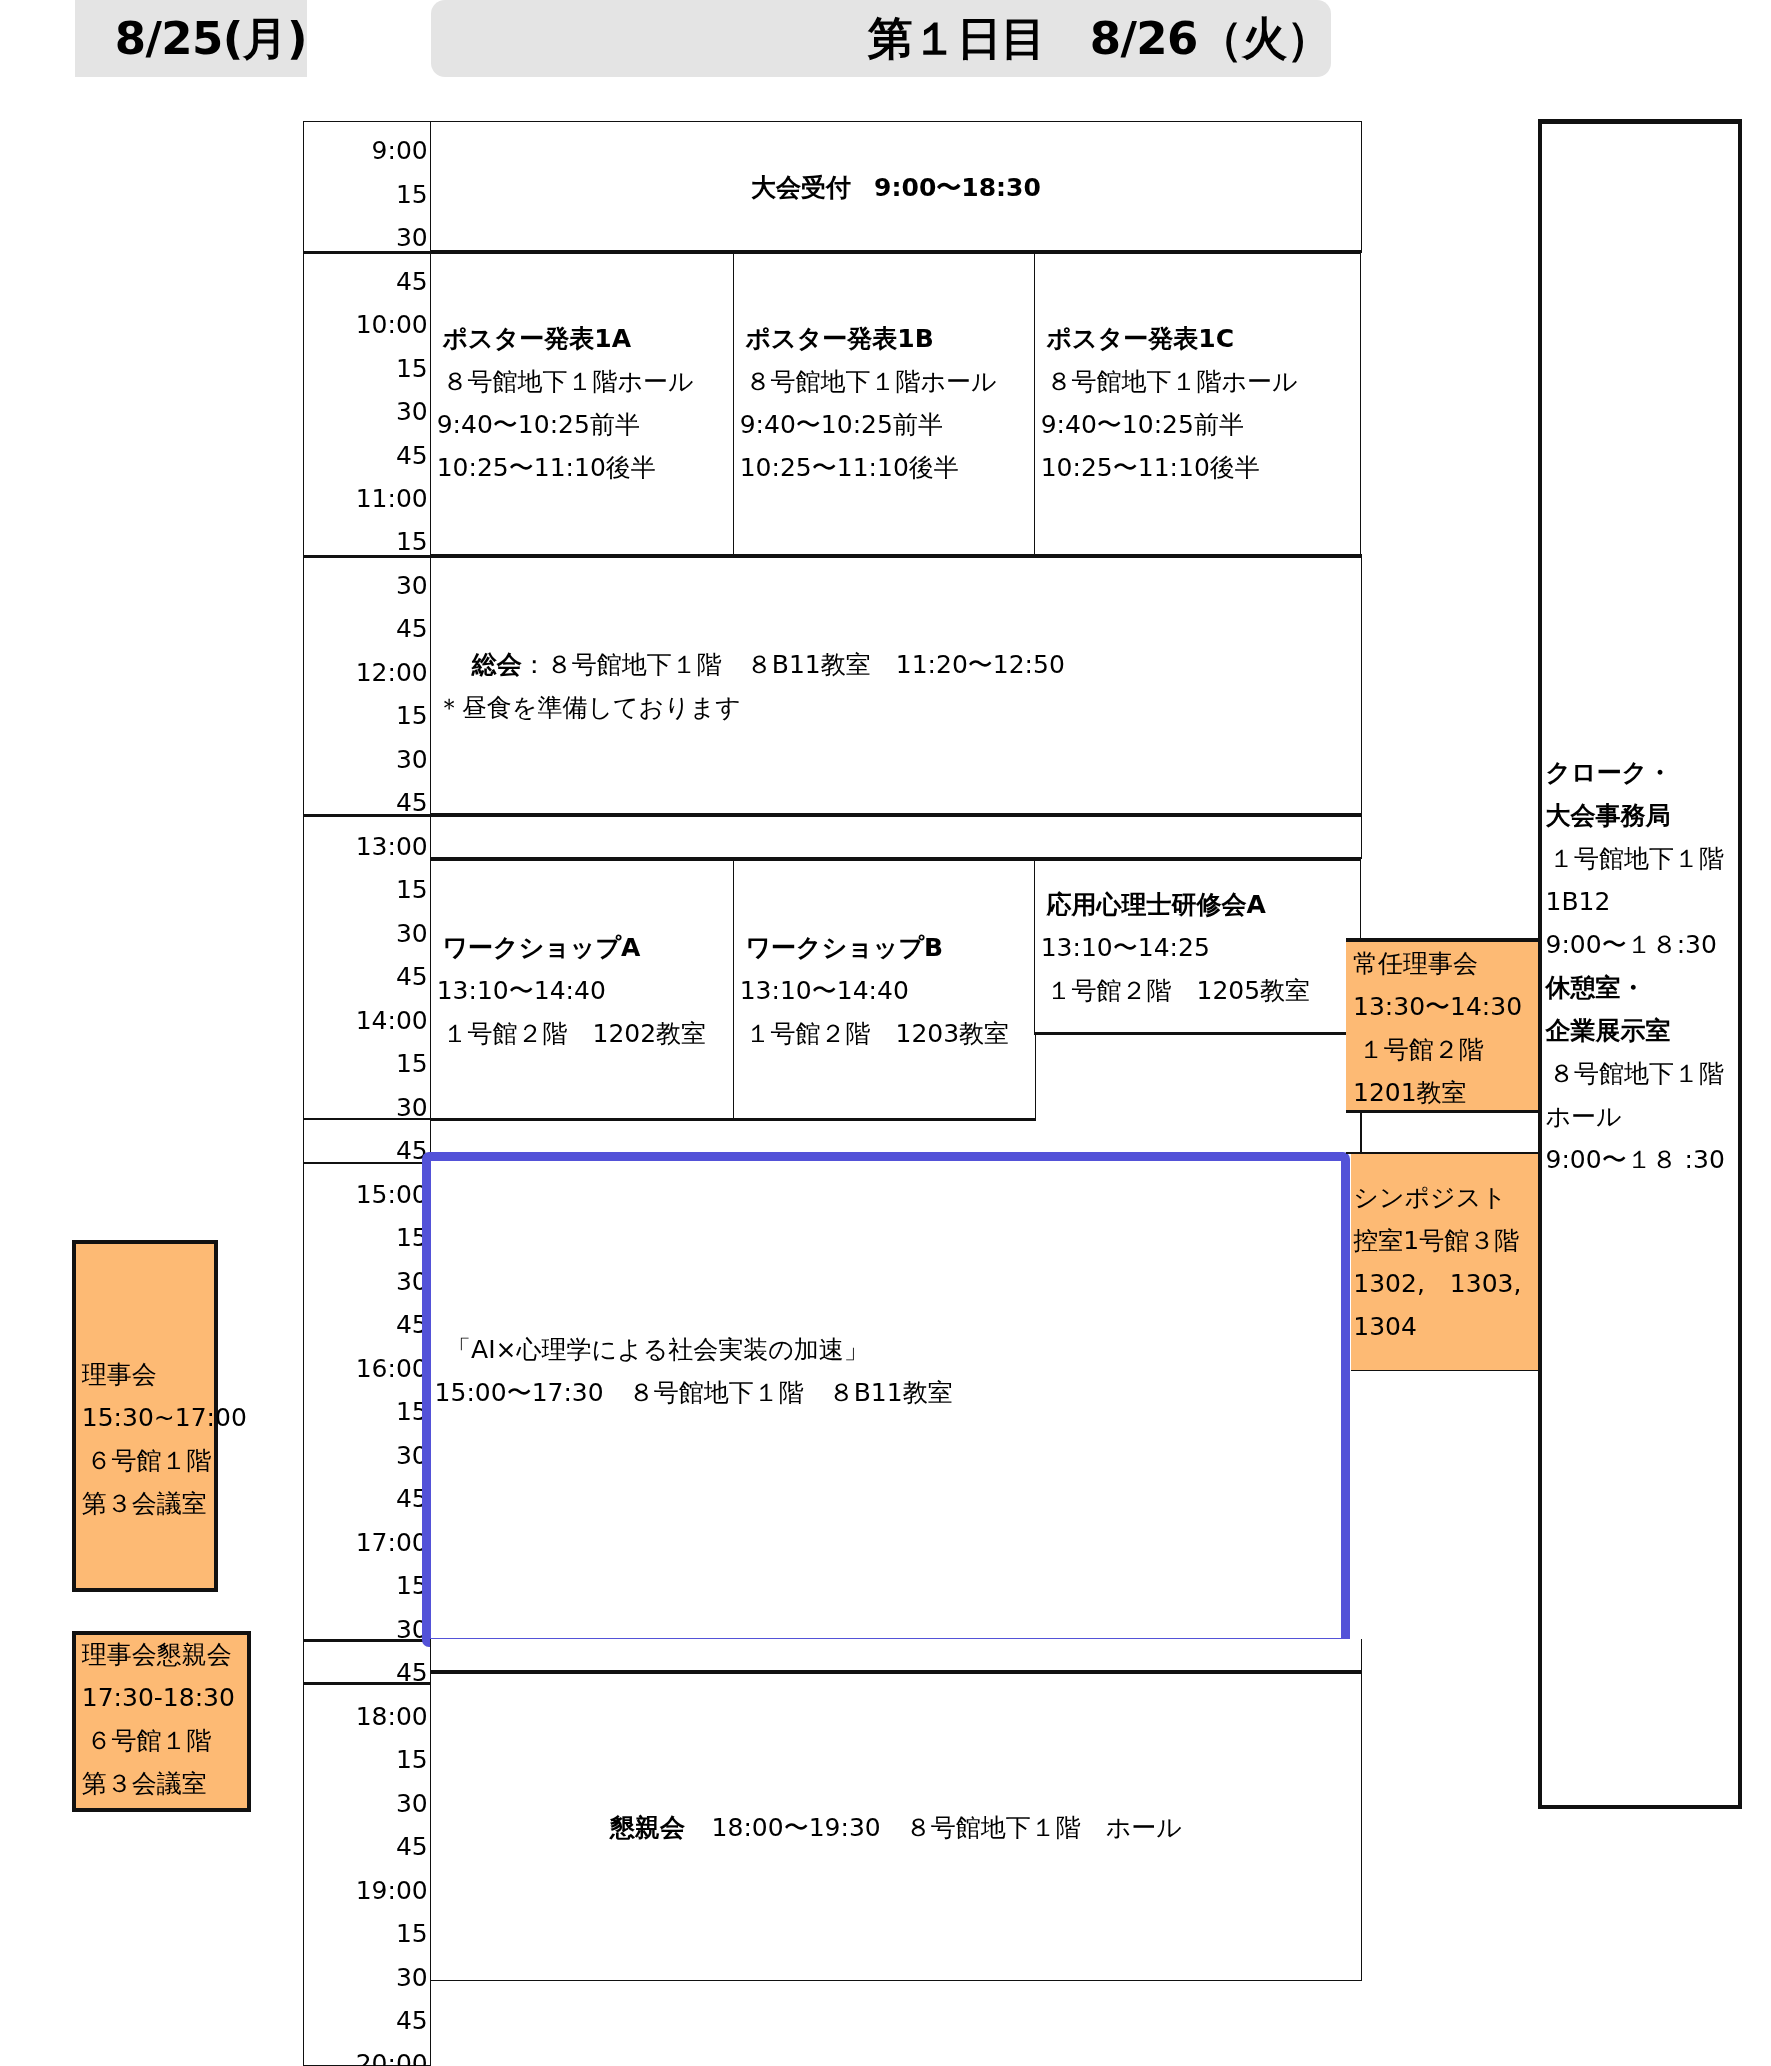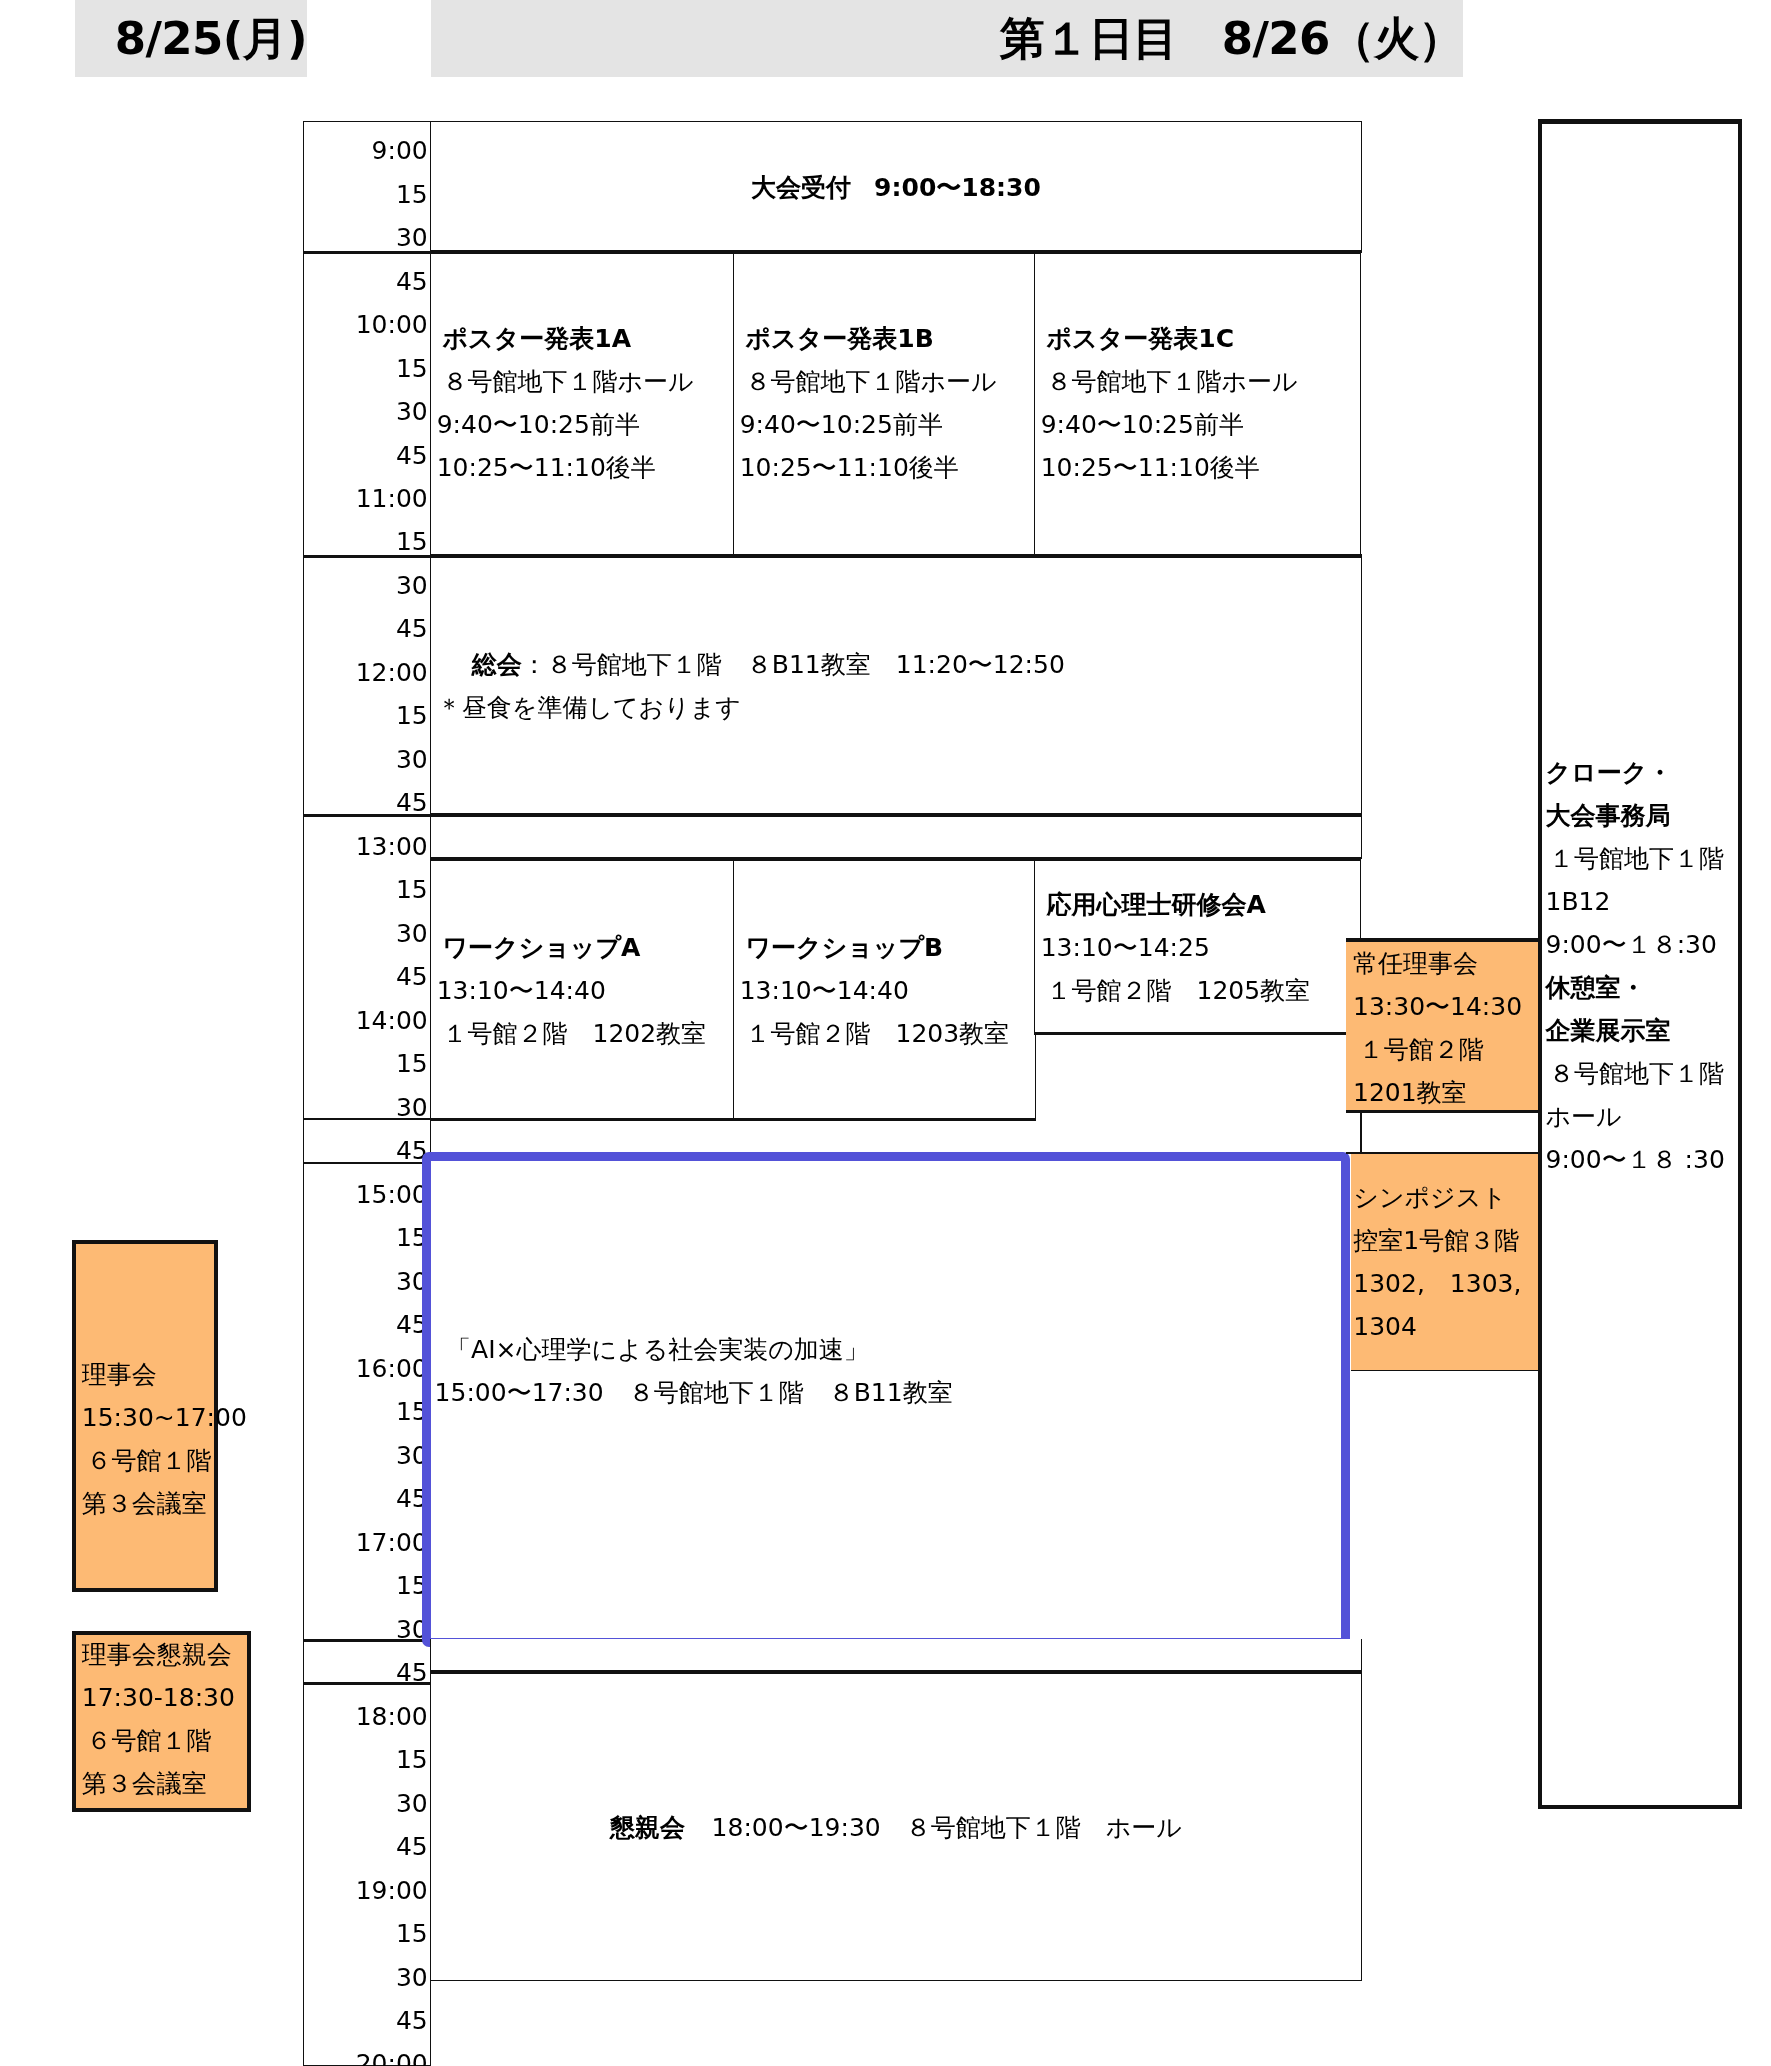--- a/index.html
+++ b/index.html
@@ -18,21 +18,21 @@
   .gray { background:#fdba74; }
   .side-text { font-size:25px; line-height:43px; white-space:nowrap; }
   .hl { border:9.2px solid #5352d8; border-radius:7px; background:transparent; }
 </style>
 </head>
 <body>
 
 <div class="abs hdr" style="left:75px;top:0;width:232px;height:77px;">
   <span>8/25(月)</span>
 </div>
-<div class="abs hdr" style="left:431px;top:0;width:1032px;height:77px;">
+<div class="abs hdr" style="left:431px;top:0;width:900px;height:77px;border-radius:14px;">
   <span>第１日目　8/26（火）</span>
 </div>
 
 <div class="abs time-col" style="left:303px;top:121px;width:128px;height:1945px;">
   <div id="tl-wrap">
       <div class="tl" style="top: 16px;">9:00</div>
       <div class="tl" style="top: 60px;">15</div>
       <div class="tl" style="top: 103px;">30</div>
       <div class="tl" style="top: 147px;">45</div>
       <div class="tl" style="top: 190px;">10:00</div>

